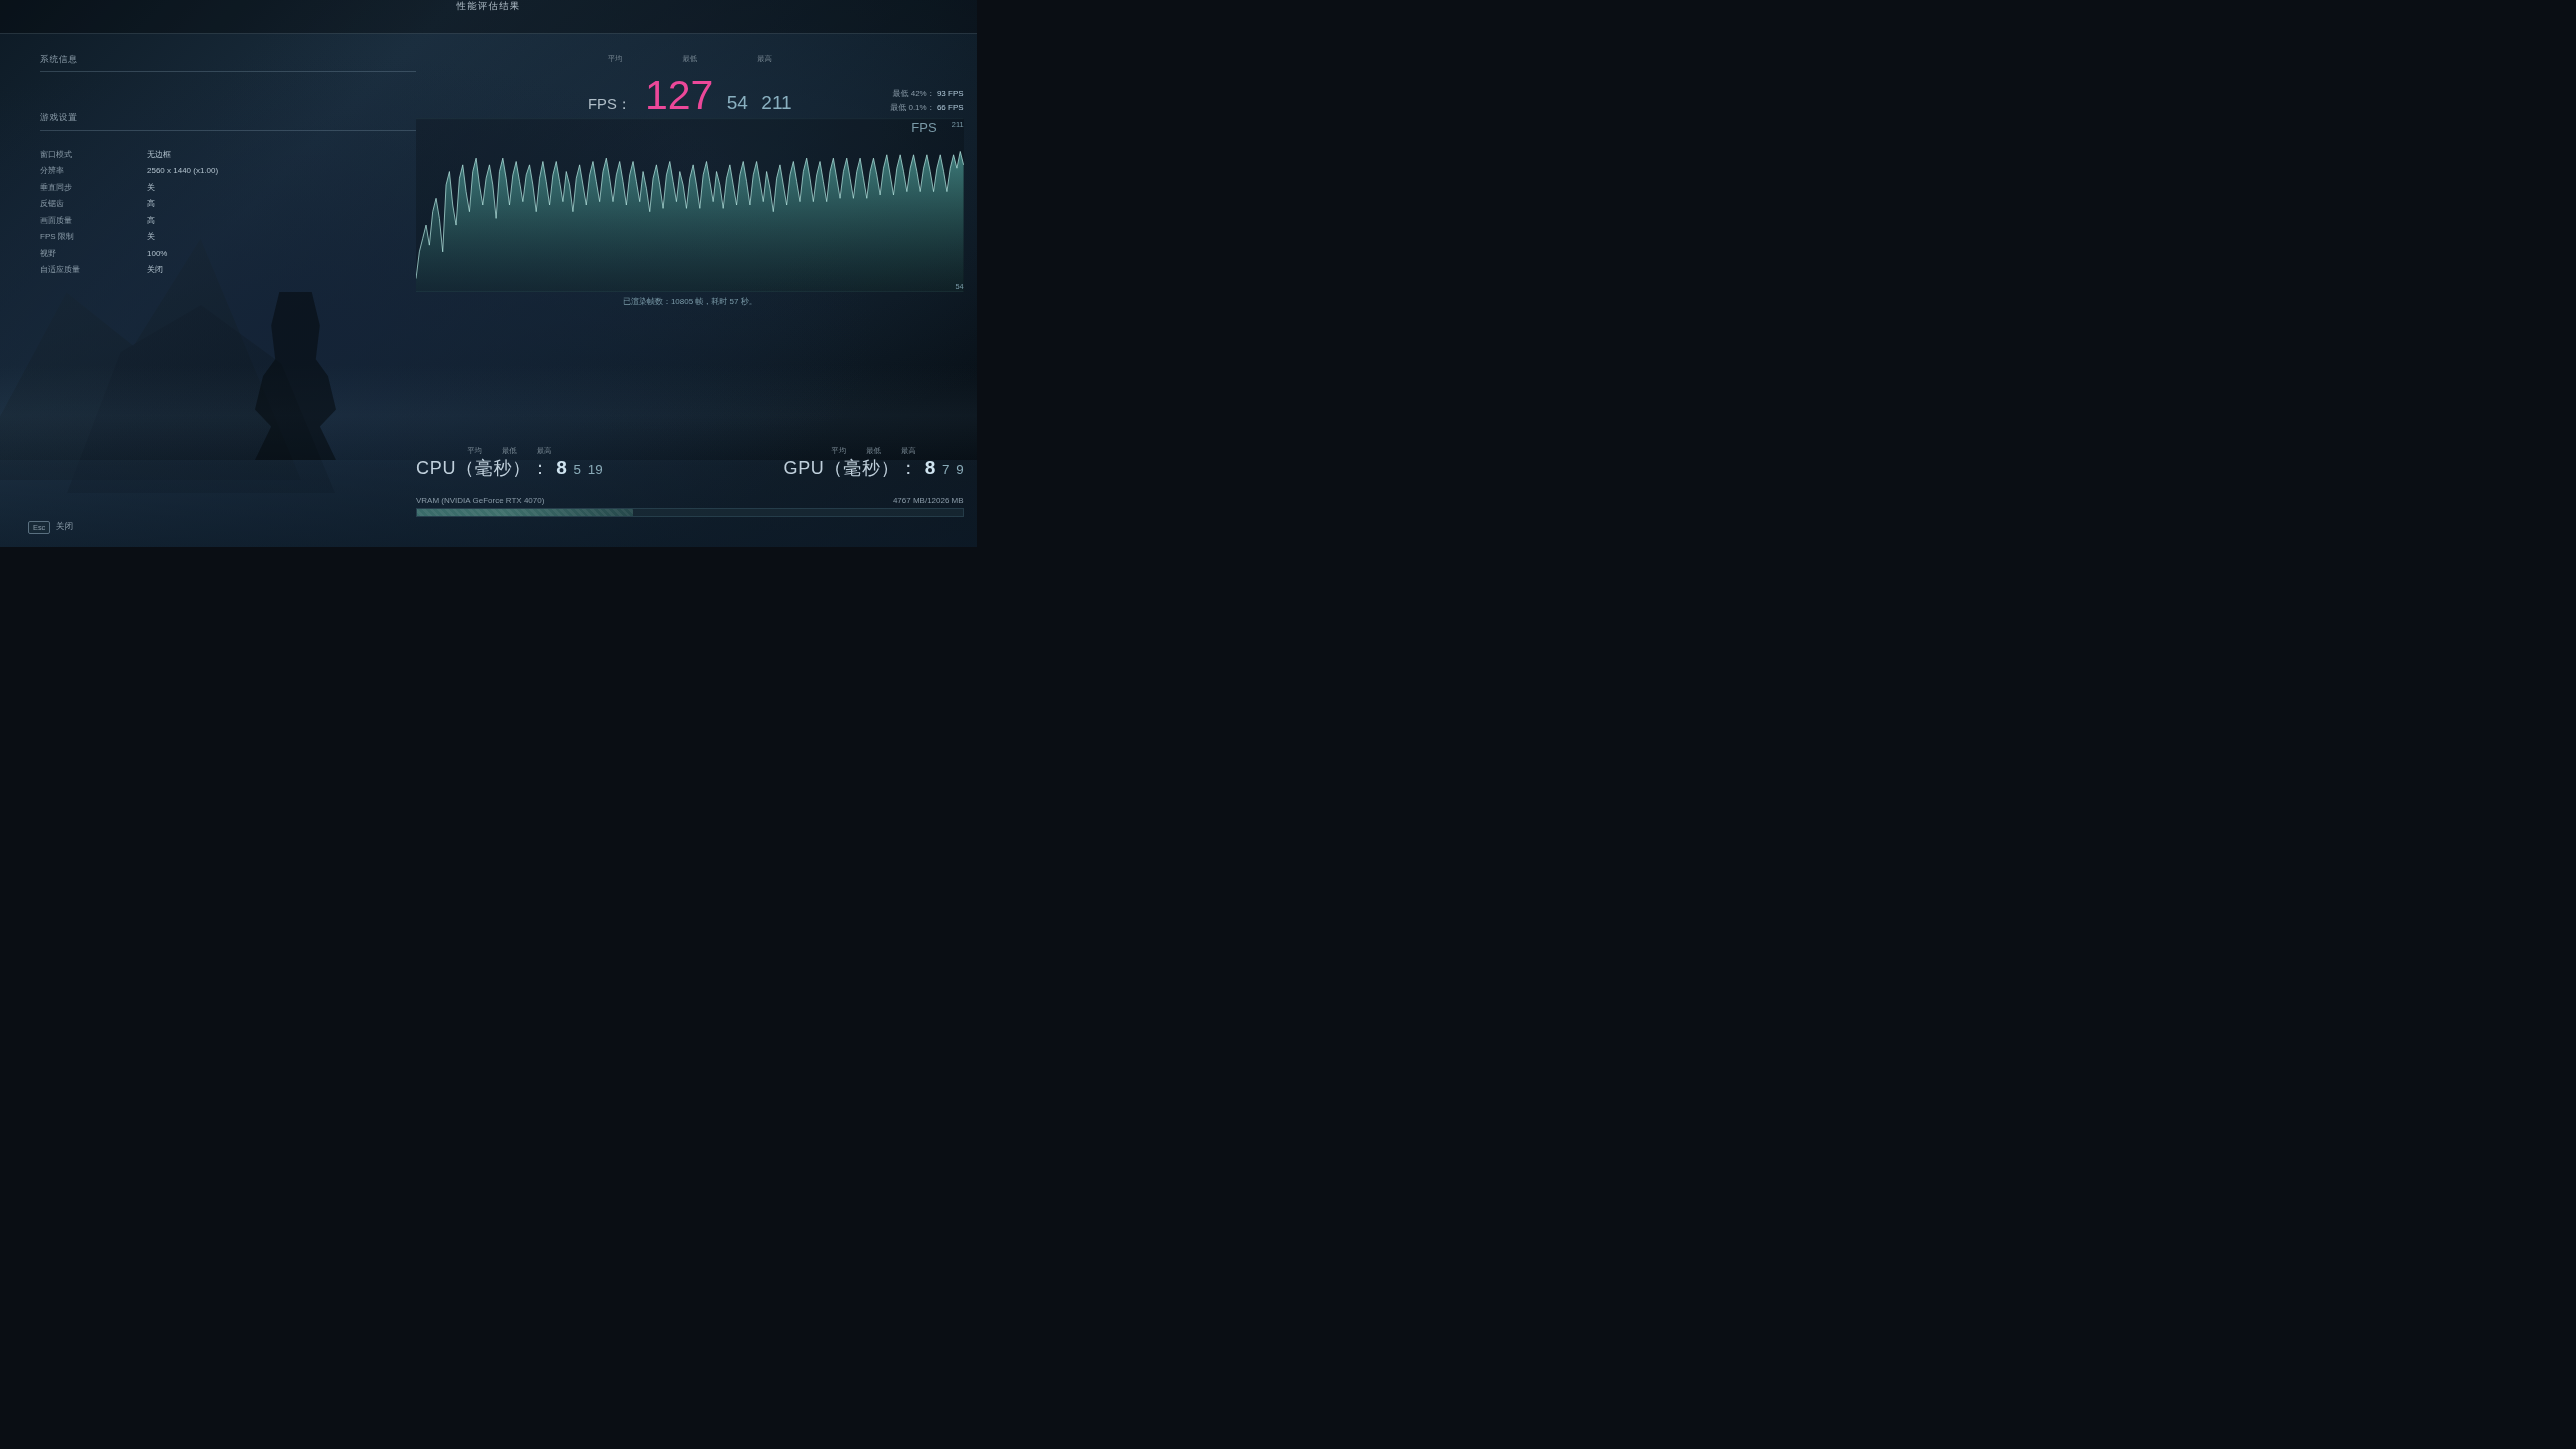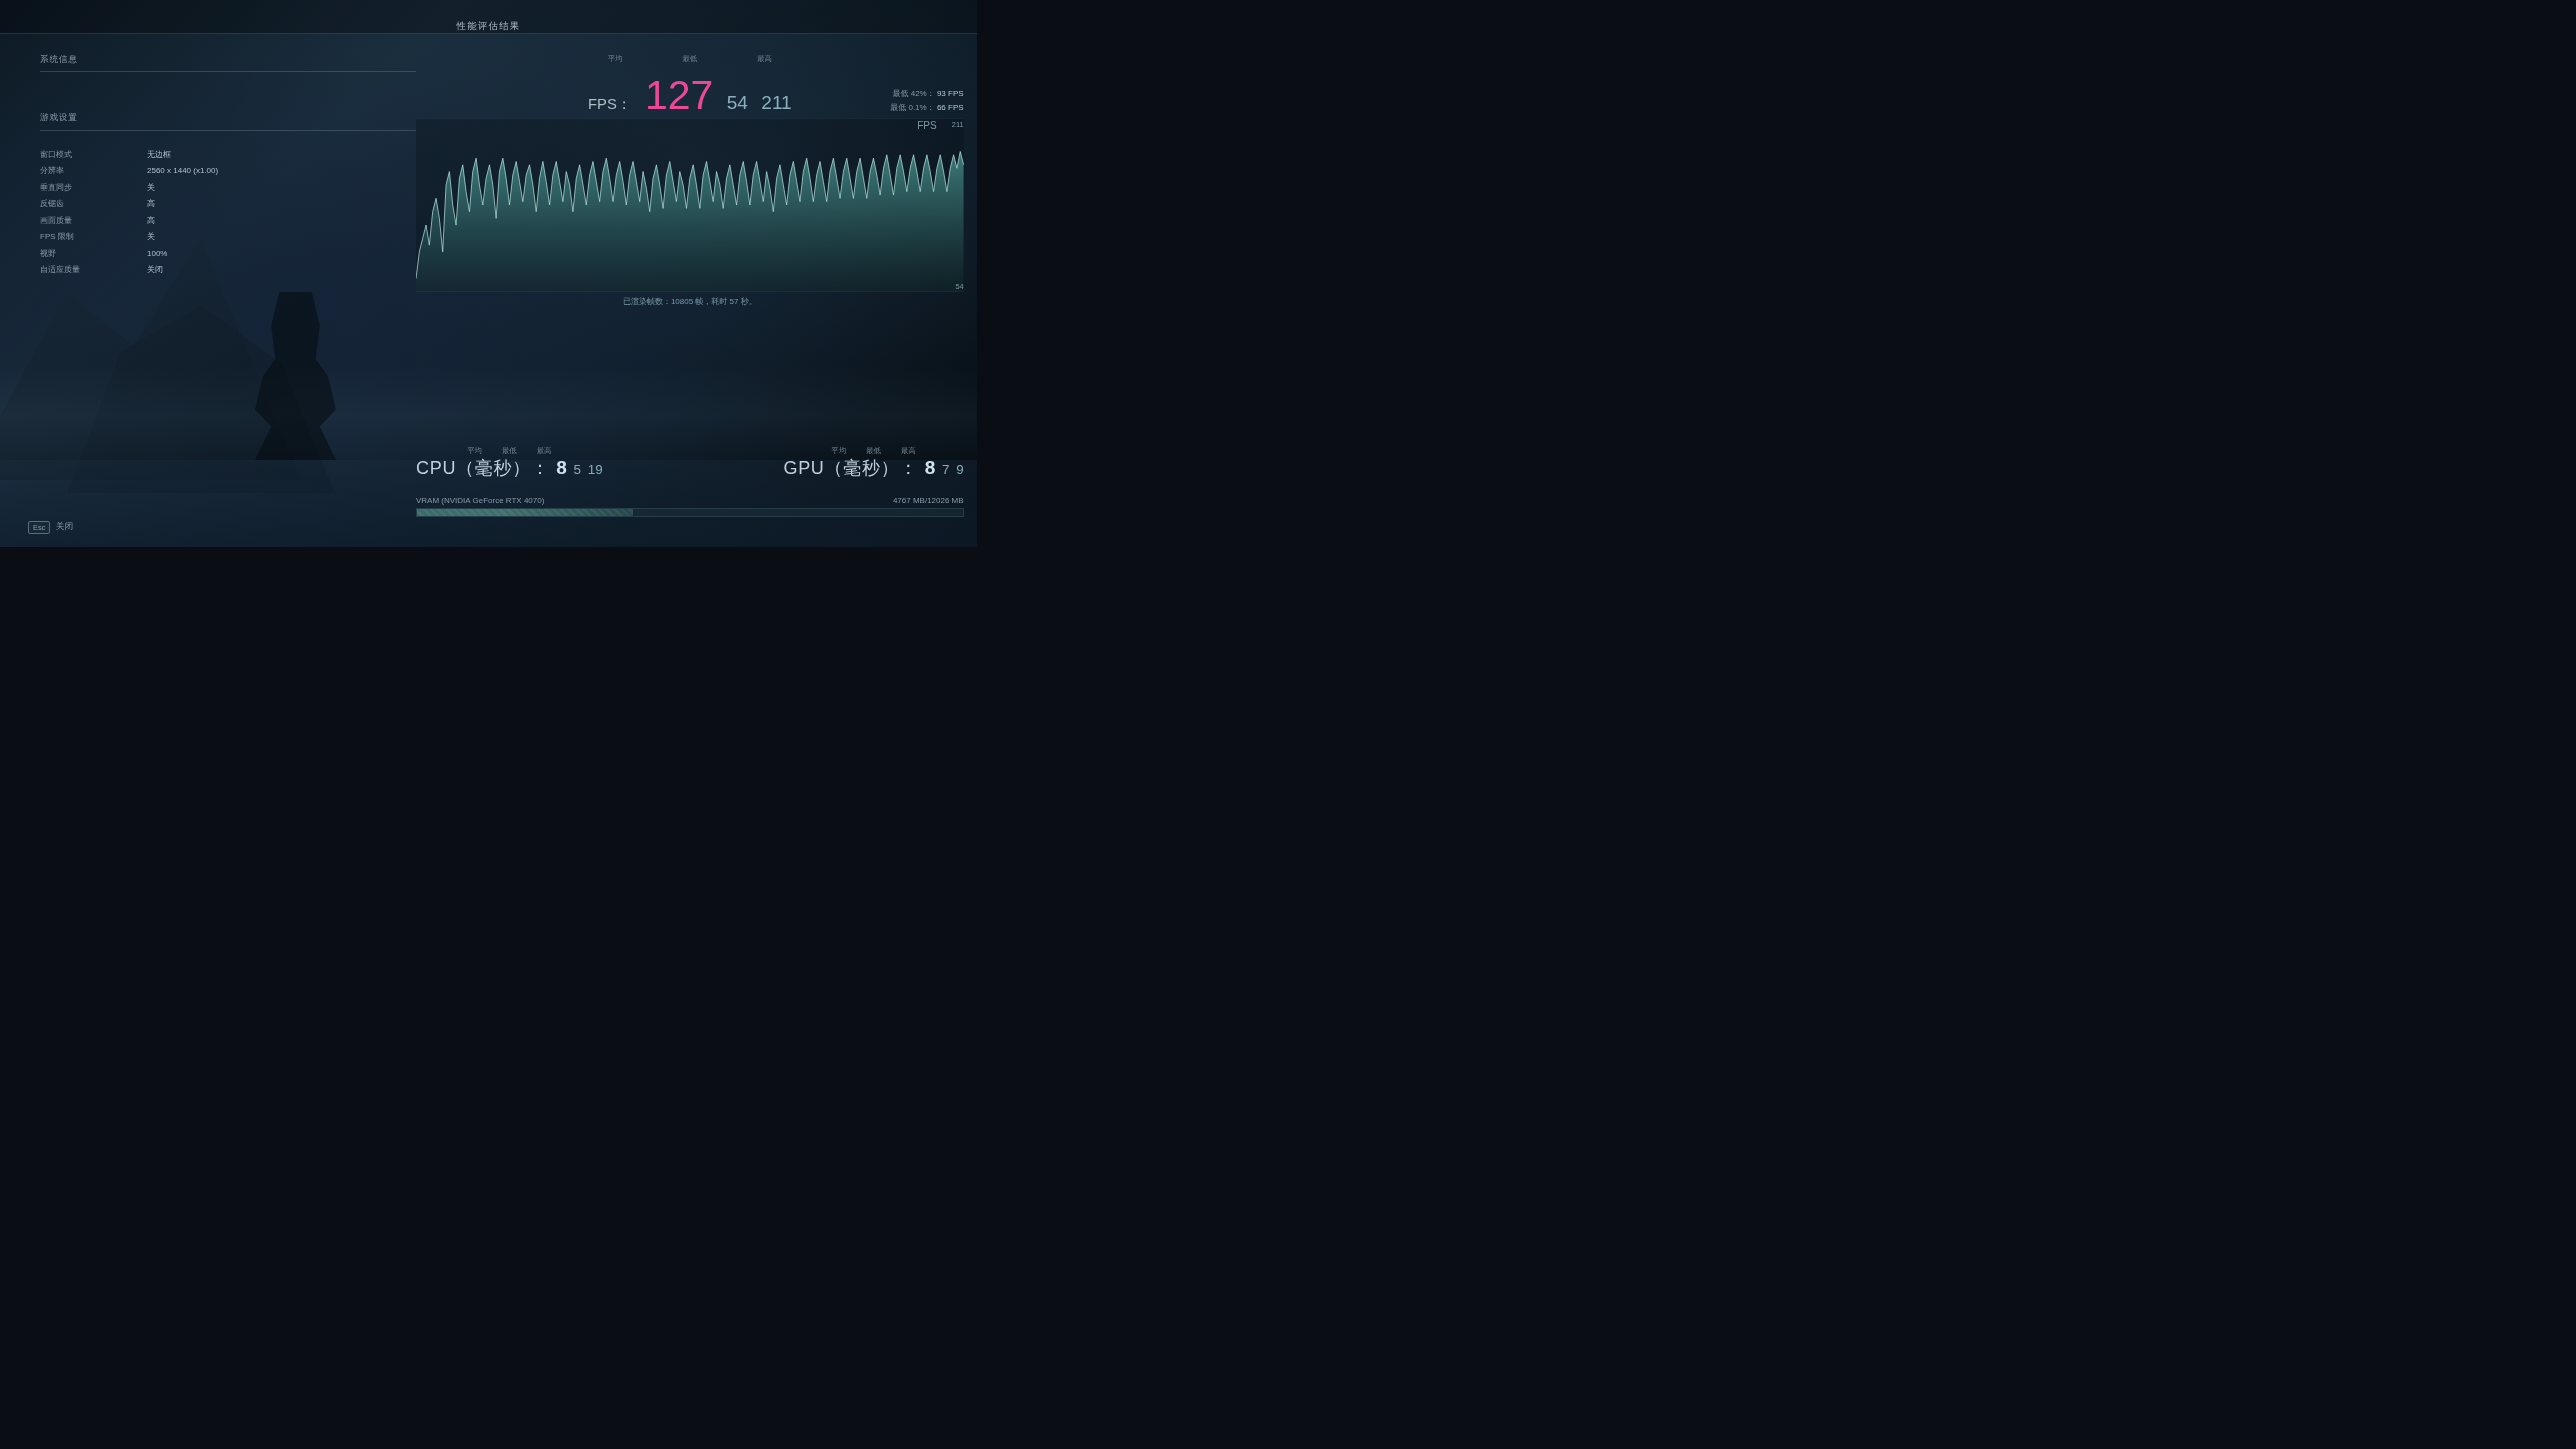--- a/index.html
+++ b/index.html
@@ -100,21 +100,21 @@
     }
 
     
     .title-bar {
       position: absolute;
       top: 0;
       left: 0;
       right: 0;
       height: 34px;
       display: flex;
-      align-items: flex-end;
+      align-items: flex-start;
       justify-content: center;
       border-bottom: 0.7px solid rgba(150,180,200,0.2);
       background: rgba(0,0,0,0.3);
     }
 
     .title-text {
       color: #b0bec8;
       font-size: 9.4px;
       letter-spacing: 1.3px;
     }
@@ -246,21 +246,21 @@
       bottom: 1.3px;
       right: 0;
       font-size: 7.4px;
       color: #7a9aa8;
     }
 
     .fps-chart-label-fps {
       position: absolute;
       top: 1.3px;
       right: 27px;
-      font-size: 10px;
+      font-size: 13px;
       color: #7a9aa8;
     }
 
     .render-info {
       text-align: center;
       font-size: 8px;
       color: #7a9aa8;
       margin-top: 4px;
     }
 

